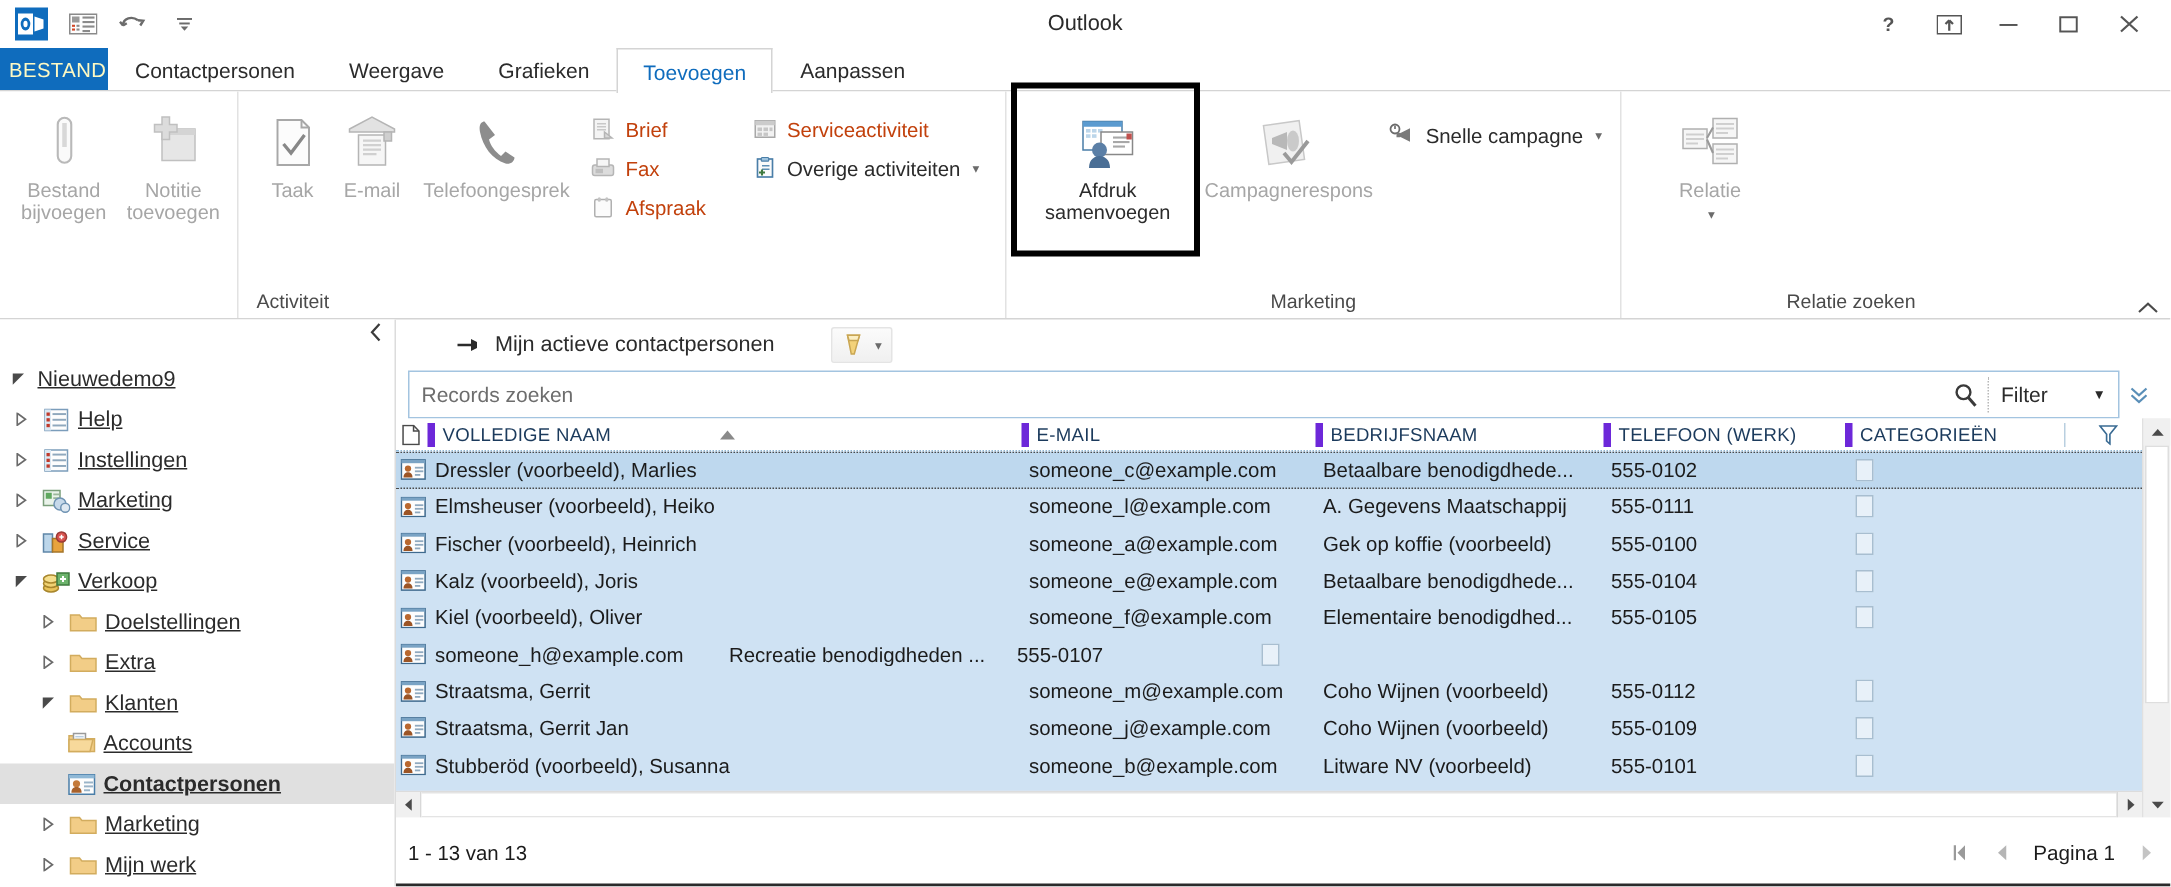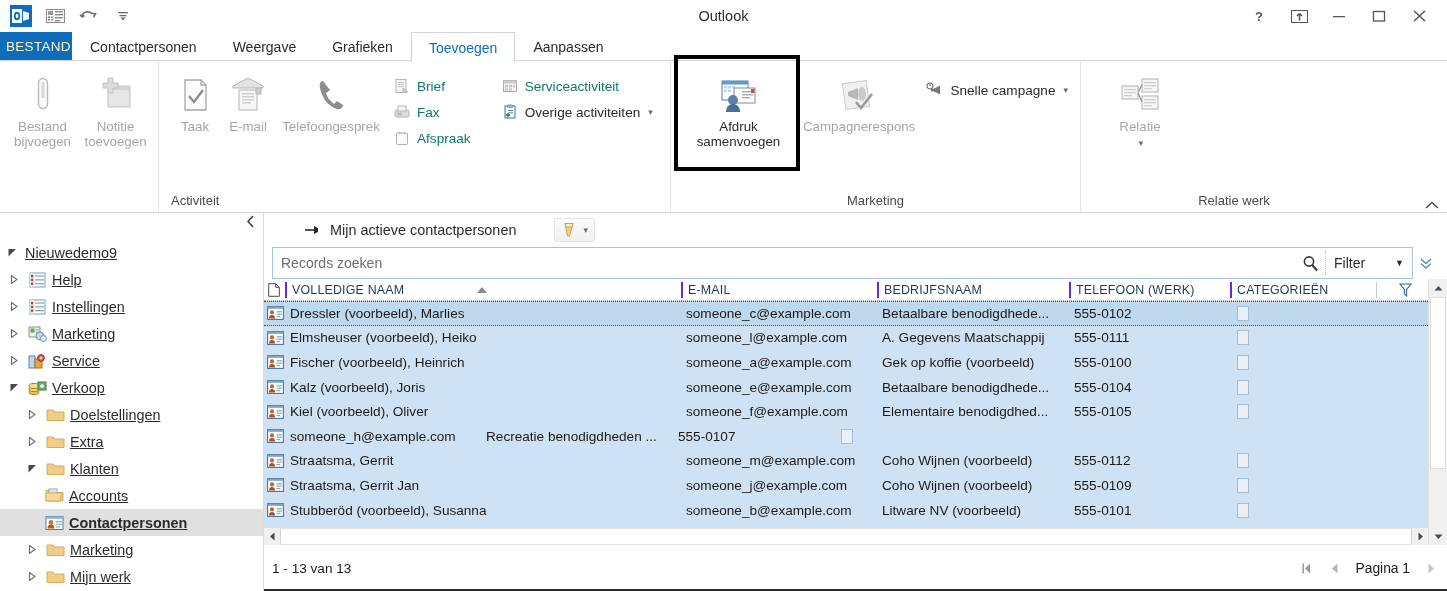--- a/index.html
+++ b/index.html
@@ -149,21 +149,21 @@
     line-height: 15px;
   }
   .bigbtn.enabled { color: #2b2b2b; }
   .bigbtn .bi { height: 40px; display: flex; align-items: center; justify-content: center; margin-bottom: 4px;}
   .bigbtn .lbl { }
   .smallcol { display: flex; flex-direction: column; padding-top: 6px; }
   .smallbtn {
     display: flex; align-items: center;
     height: 26px;
     font-size: 13.6px;
-    color: #0f766e;
+    color: #c2410c;
     padding: 0 6px 0 2px;
     gap: 6px;
     white-space: nowrap;
   }
   .smallbtn.enabled { color: #2b2b2b; }
   .smallbtn .si { width: 18px; height: 18px; display:flex; align-items:center; justify-content:center; }
   .caret { font-size: 9px; color: #6b6b6b; margin-left: 2px;}
   .highlight-box {
     position: absolute;
     border: 4px solid #000;
@@ -273,21 +273,21 @@
     height: 22px; flex: 0 0 22px;
     display: flex; align-items: center;
     background: #fff;
     border-bottom: 1px dotted #8fb8d6;
     font-size: 12.4px;
     color: #1b3a5c;
     letter-spacing: .2px;
   }
   .hcell {
     display: flex; align-items: center;
-    border-left: 2px solid #6d28d9;
+    border-left: 5px solid #6d28d9;
     padding-left: 5px;
     height: 16px;
     white-space: nowrap;
     overflow: hidden;
     gap: 6px;
   }
   .hcell:first-child { border-left: none; }
   .sortarrow { color: #7a7a7a; font-size: 8px; }
   .rows { flex: 1 1 auto; background: #cfe2f3; overflow: hidden; position: relative; }
   .row {
@@ -657,21 +657,21 @@
                   <rect x="24" y="24" width="12" height="1.3"></rect>
                   <rect x="24" y="27" width="8" height="1.3"></rect>
                 </g>
               <path d="M18 14 L22 7 M18 15 L22 24" stroke="#9a9a9a" stroke-width="1.4" fill="none"></path>
             </svg>
           </div>
           <div class="lbl">Relatie</div>
           <div class="caret" style="margin-top:2px">▾</div>
         </div>
       </div>
-      <div class="rgroup-label" style="padding-right:60px">Relatie werk</div>
+      <div class="rgroup-label" style="padding-right:60px">Relatie zoeken</div>
       <div class="ribbon-collapse">
         <svg class="ic" width="14" height="9" viewBox="0 0 14 9">
             <path d="M1 7 L7 1.5 L13 7" stroke="#4a4a4a" stroke-width="1.4" fill="none"></path>
           </svg>
       </div>
     </div>
   </div>
 
   <div class="workspace">
 

